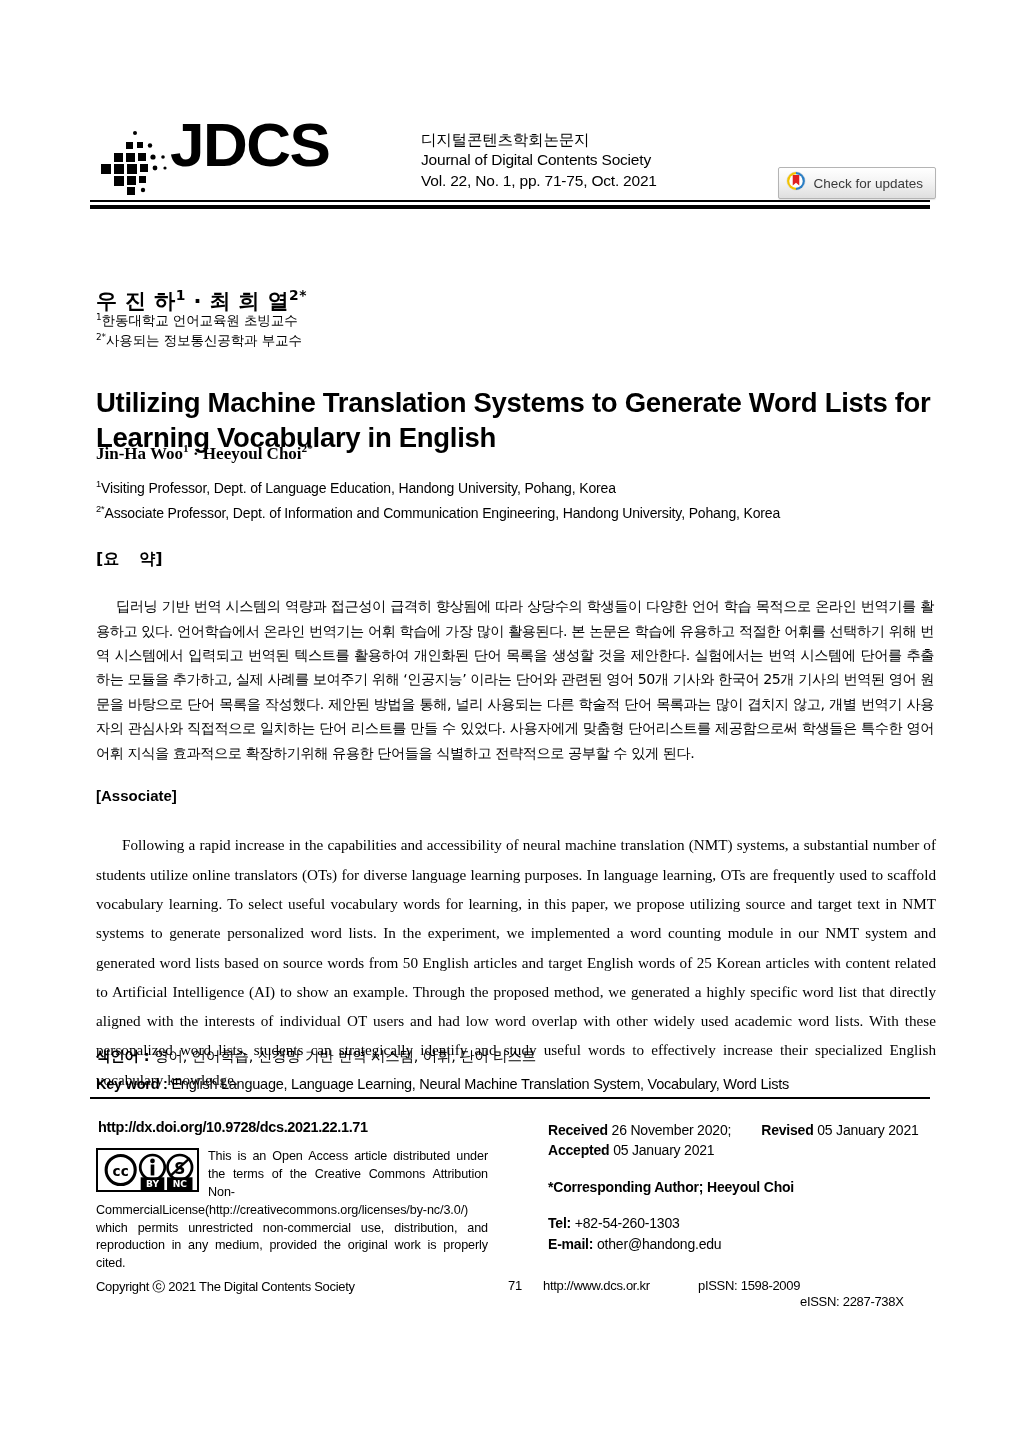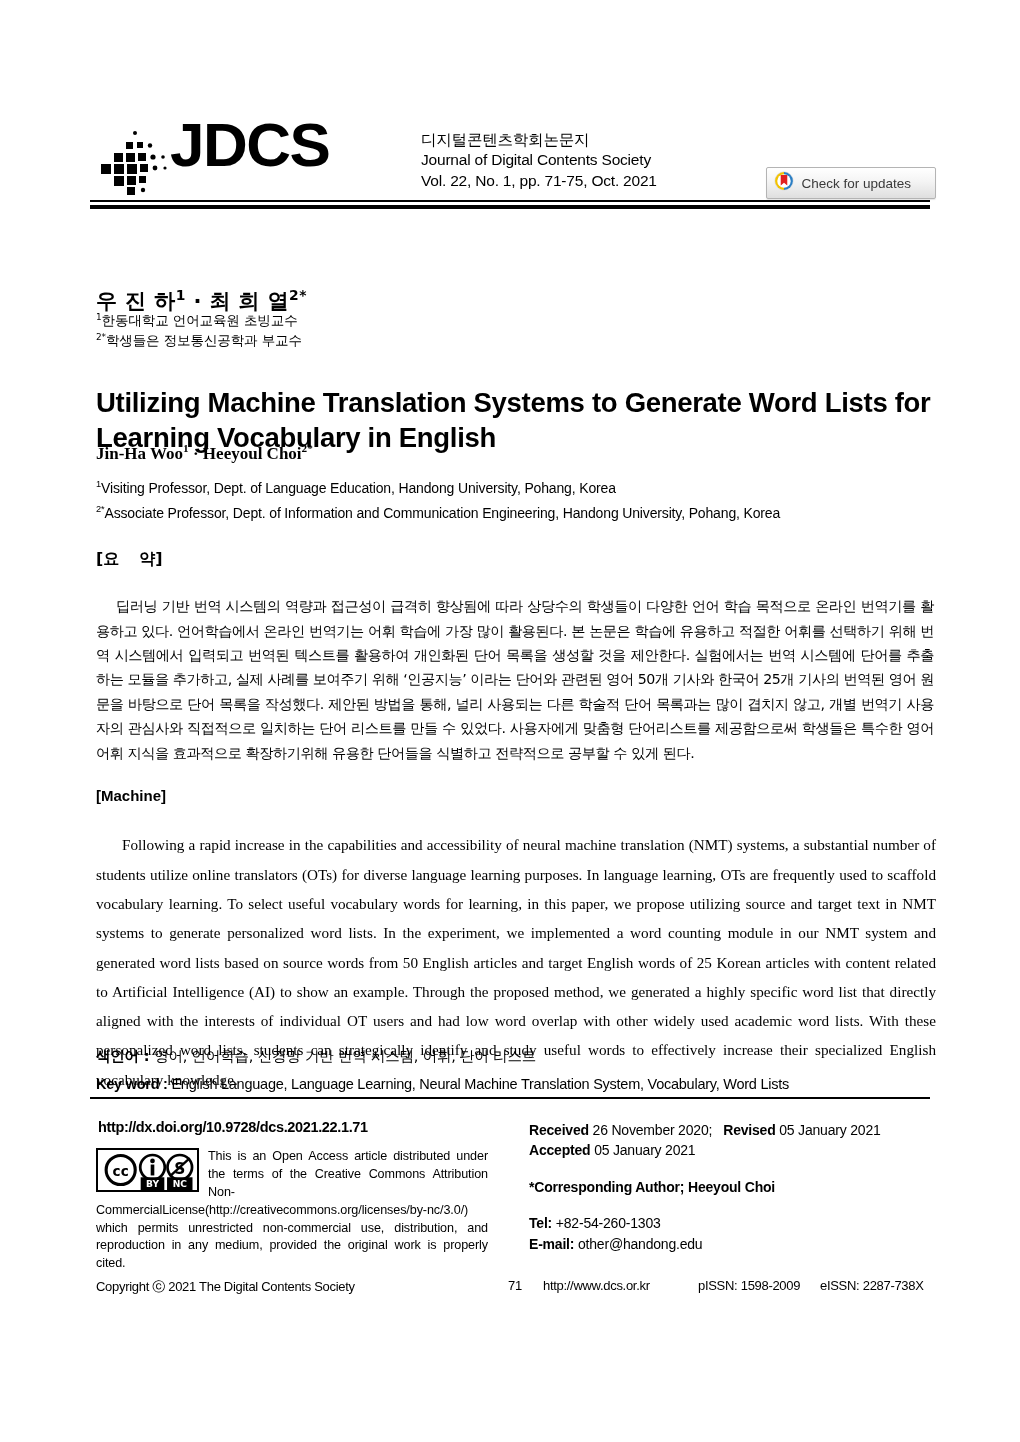--- a/index.html
+++ b/index.html
@@ -60,21 +60,21 @@
   .journal-block div { letter-spacing: -0.2px; }
 
   .badge {
     position: absolute;
     right: 0;
     top: 41px;
     height: 30px;
     display: flex;
     align-items: center;
     gap: 7px;
-    padding: 0 24px 0 7px;
+    padding: 0 12px 0 7px;
     border: 1px solid #b4b4b4;
     border-radius: 2px;
     background: linear-gradient(#ffffff 0%, #f4f4f4 45%, #dfdfdf 100%);
     box-shadow: 0 1px 1px rgba(0,0,0,0.10);
   }
   .badge-label {
     font-size: 13.5px;
     color: #3a3a3a;
     white-space: nowrap;
   }
@@ -265,21 +265,21 @@
   .meta-right {
     position: absolute;
     left: 529px;
     top: 1120px;
     width: 410px;
     font-family: "Liberation Sans", sans-serif;
     font-size: 14px;
     line-height: 1.46;
     letter-spacing: -0.2px;
   }
-  .meta-right b { font-weight: bold; }
+  .meta-right b { font-weight: bold; margin-left: 19px; }
   .meta-right .blk { margin-bottom: 16px; }
   .meta-right .blk:last-child { margin-bottom: 0; }
 
   
   .bottom-bar {
     position: absolute;
     left: 96px;
     top: 1278px;
     width: 838px;
     font-family: "Liberation Sans", sans-serif;
@@ -290,21 +290,21 @@
   }
   .bottom-bar .copy { white-space: nowrap; }
   .bottom-bar .pageno {
     position: absolute;
     left: 412px;
     font-weight: normal;
     font-size: 13px;
   }
   .bottom-bar .url { position: absolute; left: 447px; white-space: nowrap; }
   .bottom-bar .pissn { position: absolute; left: 602px; white-space: nowrap; }
-  .bottom-bar .eissn { position: absolute; left: 724px; white-space: nowrap; }
+  .bottom-bar .eissn { position: absolute; left: 704px; white-space: nowrap; margin-top: 16px; }
 </style>
 </head>
 <body>
 
 <div class="page">
 
   <div class="masthead">
 
     <span class="logo-mark">
       <svg viewBox="0 0 78 68" width="78" height="68" aria-hidden="true">
@@ -359,40 +359,40 @@
   <div class="rule-thick rule-a"></div>
   <div class="rule-thick rule-b"></div>
 
 
   <div class="authors-ko">
     <span>우 진 하</span><sup>1</sup><span> · </span><span>최 희 열</span><sup>2*</sup>
   </div>
 
   <div class="affil-ko">
     <div><sup>1</sup><span>한동대학교 언어교육원 초빙교수</span></div>
-    <div><sup>2*</sup><span>학생들은 정보통신공학과 부교수</span></div>
+    <div><sup>2*</sup><span>사용되는 정보통신공학과 부교수</span></div>
   </div>
 
   <h2 class="title-en">Utilizing Machine Translation Systems to Generate Word Lists for Learning Vocabulary in English</h2>
 
   <div class="authors-en">
     <span>Jin-Ha Woo</span><sup>1</sup><span> · </span><span>Heeyoul Choi</span><sup>2*</sup>
   </div>
 
   <div class="affil-en">
     <div><sup>1</sup><span>Visiting Professor, Dept. of Language Education, Handong University, Pohang, Korea</span></div>
     <div><sup>2*</sup><span>Associate Professor, Dept. of Information and Communication Engineering, Handong University, Pohang, Korea</span></div>
   </div>
 
   <div class="abs-ko-head">
     <span>[요</span><span class="gap"></span><span>약]</span>
   </div>
   <p class="abs-ko-body">딥러닝 기반 번역 시스템의 역량과 접근성이 급격히 향상됨에 따라 상당수의 학생들이 다양한 언어 학습 목적으로 온라인 번역기를 활용하고 있다. 언어학습에서 온라인 번역기는 어휘 학습에 가장 많이 활용된다. 본 논문은 학습에 유용하고 적절한 어휘를 선택하기 위해 번역 시스템에서 입력되고 번역된 텍스트를 활용하여 개인화된 단어 목록을 생성할 것을 제안한다. 실험에서는 번역 시스템에 단어를 추출하는 모듈을 추가하고, 실제 사례를 보여주기 위해 ‘인공지능’ 이라는 단어와 관련된 영어 50개 기사와 한국어 25개 기사의 번역된 영어 원문을 바탕으로 단어 목록을 작성했다. 제안된 방법을 통해, 널리 사용되는 다른 학술적 단어 목록과는 많이 겹치지 않고, 개별 번역기 사용자의 관심사와 직접적으로 일치하는 단어 리스트를 만들 수 있었다. 사용자에게 맞춤형 단어리스트를 제공함으로써 학생들은 특수한 영어 어휘 지식을 효과적으로 확장하기위해 유용한 단어들을 식별하고 전략적으로 공부할 수 있게 된다.</p>
 
-  <div class="abs-en-head">[Machine]</div>
+  <div class="abs-en-head">[Associate]</div>
   <p class="abs-en-body">Following a rapid increase in the capabilities and accessibility of neural machine translation (NMT) systems, a substantial number of students utilize online translators (OTs) for diverse language learning purposes. In language learning, OTs are frequently used to scaffold vocabulary learning. To select useful vocabulary words for learning, in this paper, we propose utilizing source and target text in NMT systems to generate personalized word lists. In the experiment, we implemented a word counting module in our NMT system and generated word lists based on source words from 50 English articles and target English words of 25 Korean articles with content related to Artificial Intelligence (AI) to show an example. Through the proposed method, we generated a highly specific word list that directly aligned with the interests of individual OT users and had low word overlap with other widely used academic word lists. With these personalized word lists, students can strategically identify and study useful words to effectively increase their specialized English vocabulary knowledge.</p>
 
   <div class="kw-ko">
     <span class="lbl">색인어 : </span><span>영어, 언어학습,  신경망 기반 번역 시스템, 어휘, 단어 리스트</span>
   </div>
   <div class="kw-en">
     <span class="lbl">Key word : </span><span>English Language, Language Learning, Neural Machine Translation System, Vocabulary, Word Lists</span>
   </div>
   <div class="rule-kw"></div>
 

